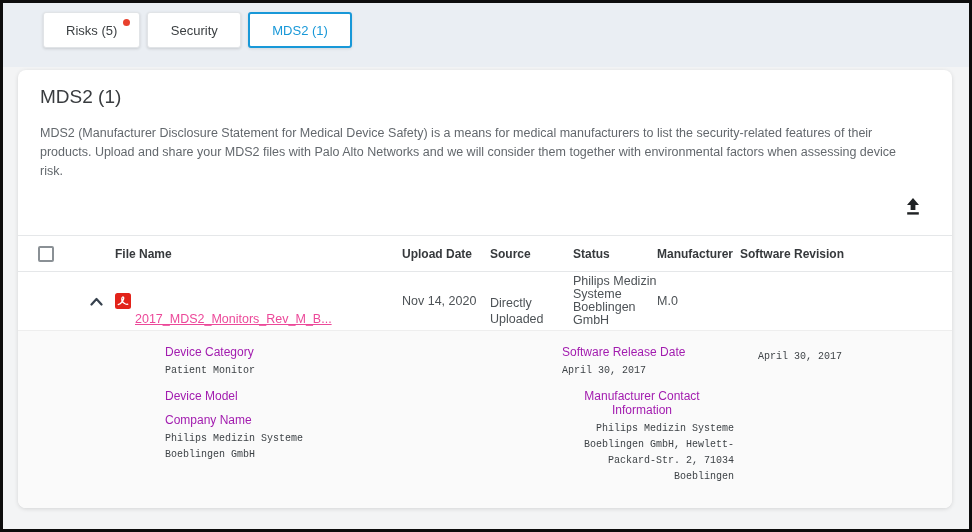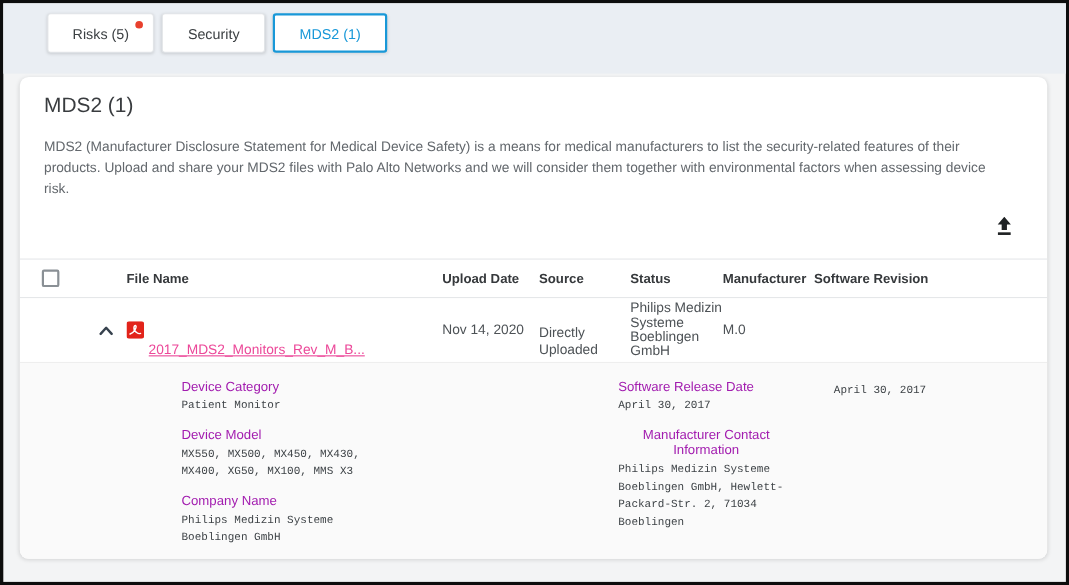--- a/index.html
+++ b/index.html
@@ -120,21 +120,21 @@
     display:grid;
     grid-template-columns:397px 196px auto;
     padding:14px 0 0 147px;
   }
   .field { margin-bottom:10px; }
   .field .lbl { font-size:12px; line-height:14px; color:#a21caf; }
   .field .val { margin-top:4px; font-size:10px; line-height:16px; color:#3e4347;font-family:Liberation Mono, monospace; }
   .w170 { max-width:170px; }
   .w185 { max-width:185px; }
   .w160 { max-width:160px;text-align:center; }
-  .w172 { max-width:172px; }
+  .w172 { max-width:172px;text-align:right; }
 </style>
 </head>
 <body>
 
 <div class="frame">
   <div class="banner"></div>
 
   <div class="tabs">
     <div class="tab">
       <span>Risks (5)</span>
@@ -209,21 +209,20 @@
     </div>
 
     <div class="details">
       <div>
         <div class="field">
           <div class="lbl">Device Category</div>
           <div class="val">Patient Monitor</div>
         </div>
         <div class="field">
           <div class="lbl">Device Model</div>
-          <div class="val w170">MX550, MX500, MX450, MX430, MX400, XG50, MX100, MMS X3</div>
         </div>
         <div class="field">
           <div class="lbl">Company Name</div>
           <div class="val w185">Philips Medizin Systeme Boeblingen GmbH</div>
         </div>
       </div>
       <div>
         <div class="field">
           <div class="lbl">Software Release Date</div>
           <div class="val">April 30, 2017</div>

